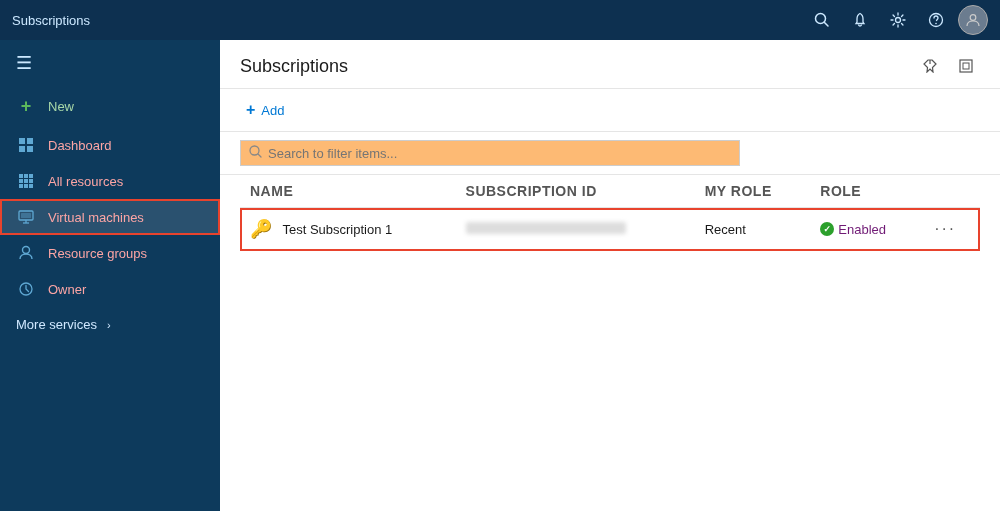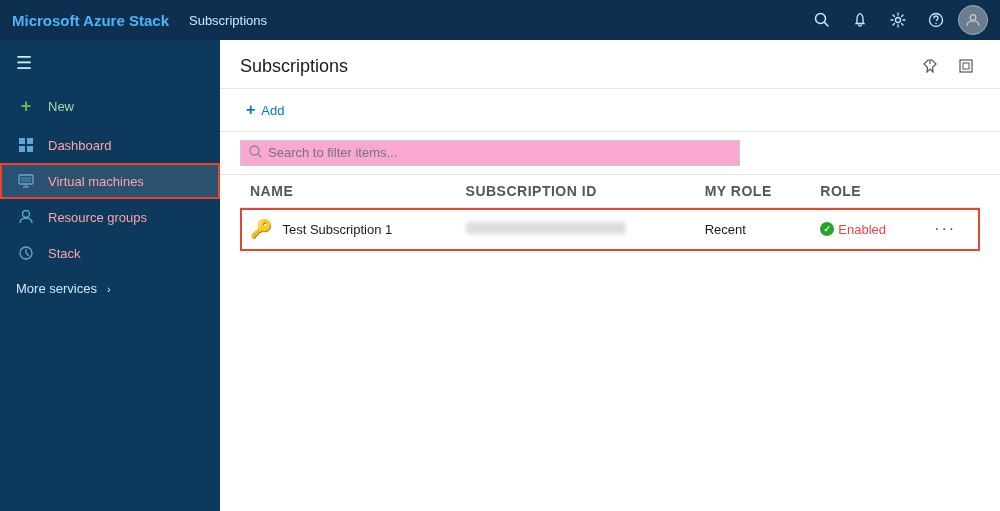--- a/index.html
+++ b/index.html
@@ -178,23 +178,23 @@
       font-weight: bold;
     }
 
     
     .search-bar {
       padding: 8px 20px;
       border-bottom: 1px solid #e5e5e5;
     }
     .search-input-wrap {
       display: flex;
-      align-items: flex-start;
+      align-items: center;
       border: 1px solid #ccc;
-      background: #f9a8d4;
+      background: #fdba74;
       padding: 4px 8px;
       gap: 6px;
       max-width: 500px;
     }
     .search-input-wrap input {
       border: none;
       outline: none;
       font-size: 13px;
       color: #555;
       background: transparent;
@@ -253,21 +253,21 @@
       width: 160px;
       height: 12px;
       background: #ddd;
       border-radius: 2px;
       filter: blur(2px);
     }
     .enabled-badge {
       display: flex;
       align-items: center;
       gap: 4px;
-      color: #ef4444;
+      color: #701a75;
     }
     .green-circle {
       width: 14px;
       height: 14px;
       border-radius: 50%;
       background: #2ca02c;
       display: flex;
       align-items: center;
       justify-content: center;
       flex-shrink: 0;
@@ -282,21 +282,20 @@
       color: #555;
       cursor: pointer;
       font-size: 16px;
       letter-spacing: 2px;
     }
   </style>
 </head>
 <body>
 
 <div class="top-bar">
-  <span class="top-bar-title">Microsoft Azure Stack</span>
   <span class="top-bar-breadcrumb">Subscriptions</span>
   <div class="top-bar-icons">
     <div class="top-bar-icon-btn" title="Search">
       <svg width="16" height="16" viewBox="0 0 16 16" fill="none">
         <circle cx="6.5" cy="6.5" r="5" stroke="#cce8ff" stroke-width="1.5"></circle>
         <line x1="10.5" y1="10.5" x2="14" y2="14" stroke="#cce8ff" stroke-width="1.5" stroke-linecap="round"></line>
       </svg>
     </div>
     <div class="top-bar-icon-btn" title="Notifications">
       <svg width="16" height="16" viewBox="0 0 16 16" fill="none">
@@ -341,20 +340,36 @@
         <svg width="16" height="16" viewBox="0 0 16 16" fill="none">
           <rect x="1" y="1" width="6" height="6" fill="#5fa8d3"></rect>
           <rect x="9" y="1" width="6" height="6" fill="#5fa8d3"></rect>
           <rect x="1" y="9" width="6" height="6" fill="#5fa8d3"></rect>
           <rect x="9" y="9" width="6" height="6" fill="#5fa8d3"></rect>
         </svg>
       </span>
       <span>Dashboard</span>
     </div>
 
+    <div class="sidebar-item">
+      <span class="si-icon">
+        <svg width="16" height="16" viewBox="0 0 16 16" fill="none">
+          <rect x="1" y="1" width="4" height="4" fill="#5fa8d3"></rect>
+          <rect x="6" y="1" width="4" height="4" fill="#5fa8d3"></rect>
+          <rect x="11" y="1" width="4" height="4" fill="#5fa8d3"></rect>
+          <rect x="1" y="6" width="4" height="4" fill="#5fa8d3"></rect>
+          <rect x="6" y="6" width="4" height="4" fill="#5fa8d3"></rect>
+          <rect x="11" y="6" width="4" height="4" fill="#5fa8d3"></rect>
+          <rect x="1" y="11" width="4" height="4" fill="#5fa8d3"></rect>
+          <rect x="6" y="11" width="4" height="4" fill="#5fa8d3"></rect>
+          <rect x="11" y="11" width="4" height="4" fill="#5fa8d3"></rect>
+        </svg>
+      </span>
+      <span>All resources</span>
+    </div>
 
     <div class="sidebar-item active">
       <span class="si-icon">
         <svg width="16" height="16" viewBox="0 0 16 16" fill="none">
           <rect x="1" y="2" width="14" height="9" rx="1" stroke="#5fa8d3" stroke-width="1.3" fill="none"></rect>
           <rect x="3" y="4" width="10" height="5" rx="0.5" fill="#5fa8d3" opacity="0.4"></rect>
           <line x1="8" y1="11" x2="8" y2="14" stroke="#5fa8d3" stroke-width="1.3"></line>
           <line x1="5" y1="14" x2="11" y2="14" stroke="#5fa8d3" stroke-width="1.3"></line>
         </svg>
       </span>
@@ -371,21 +386,21 @@
       <span>Resource groups</span>
     </div>
 
     <div class="sidebar-item">
       <span class="si-icon">
         <svg width="16" height="16" viewBox="0 0 16 16" fill="none">
           <circle cx="8" cy="8" r="6" stroke="#5fa8d3" stroke-width="1.3" fill="none"></circle>
           <path d="M8 4.5V8l2.5 2.5" stroke="#5fa8d3" stroke-width="1.3" stroke-linecap="round"></path>
         </svg>
       </span>
-      <span>Stack</span>
+      <span>Owner</span>
     </div>
 
     <div class="sidebar-more">
       <span>More services</span>
       <span style="font-size:11px; margin-left:4px;">›</span>
     </div>
   </div>
 
   <div class="content">
 

